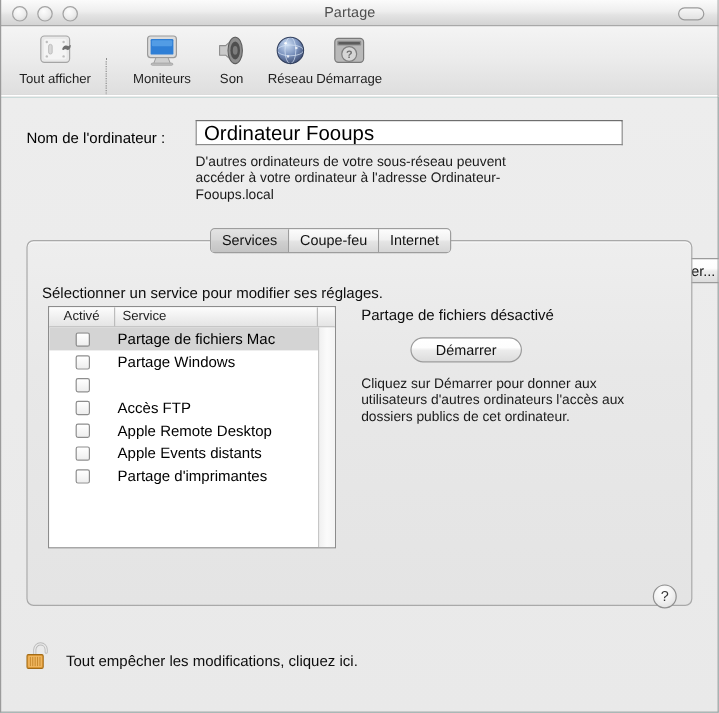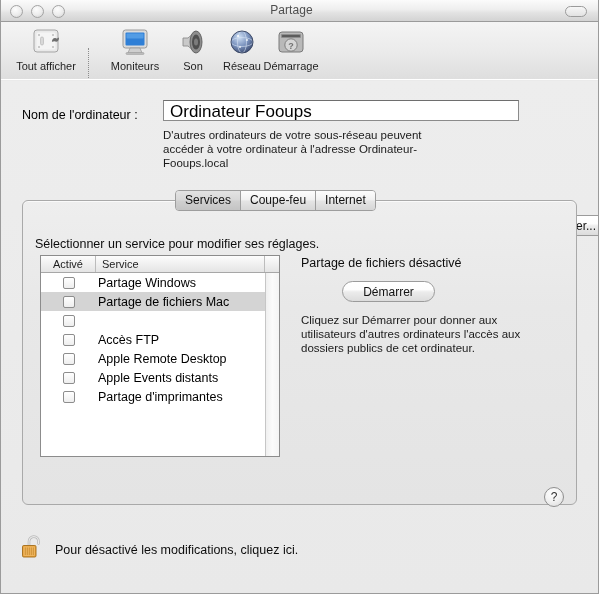--- a/index.html
+++ b/index.html
@@ -512,32 +512,32 @@
 
     <div class="listbox">
       <div class="list-header">
         <div class="lh-cell lh-activated">Activé</div>
         <div class="lh-cell lh-service">Service</div>
         <div class="lh-cell lh-pad"></div>
       </div>
       <div class="list-body">
         <div class="list-rows">
 
+          <div class="row selected">
+            <div class="row-chk-cell">
+              <span class="chk"></span>
+            </div>
+            <div class="row-label">Partage de fichiers Mac</div>
+          </div>
+
           <div class="row">
             <div class="row-chk-cell">
               <span class="chk"></span>
             </div>
             <div class="row-label">Partage Windows</div>
-          </div>
-
-          <div class="row selected">
-            <div class="row-chk-cell">
-              <span class="chk"></span>
-            </div>
-            <div class="row-label">Partage de fichiers Mac</div>
           </div>
 
 
           <div class="row">
             <div class="row-chk-cell">
               <span class="chk"></span>
             </div>
           </div>
 
           <div class="row">
@@ -588,21 +588,21 @@
           <rect x="3.6" y="13.6" width="11.3" height="9.3" rx="0.8" fill="#f0b761"></rect>
           <g stroke="#c4872a" stroke-width="0.8">
             <line x1="5.3" y1="14.4" x2="5.3" y2="22.1"></line>
             <line x1="7.3" y1="14.4" x2="7.3" y2="22.1"></line>
             <line x1="9.3" y1="14.4" x2="9.3" y2="22.1"></line>
             <line x1="11.3" y1="14.4" x2="11.3" y2="22.1"></line>
             <line x1="13.3" y1="14.4" x2="13.3" y2="22.1"></line>
           </g>
         </svg>
       </div>
-      <div class="lock-text">Pour désactivé les modifications, cliquez ici.</div>
+      <div class="lock-text">Tout empêcher les modifications, cliquez ici.</div>
     </div>
 
   </div>
 
   <div class="window-border-left"></div>
   <div class="window-border-right"></div>
   <div class="window-border-bottom"></div>
 </div>
 
 </body></html>

